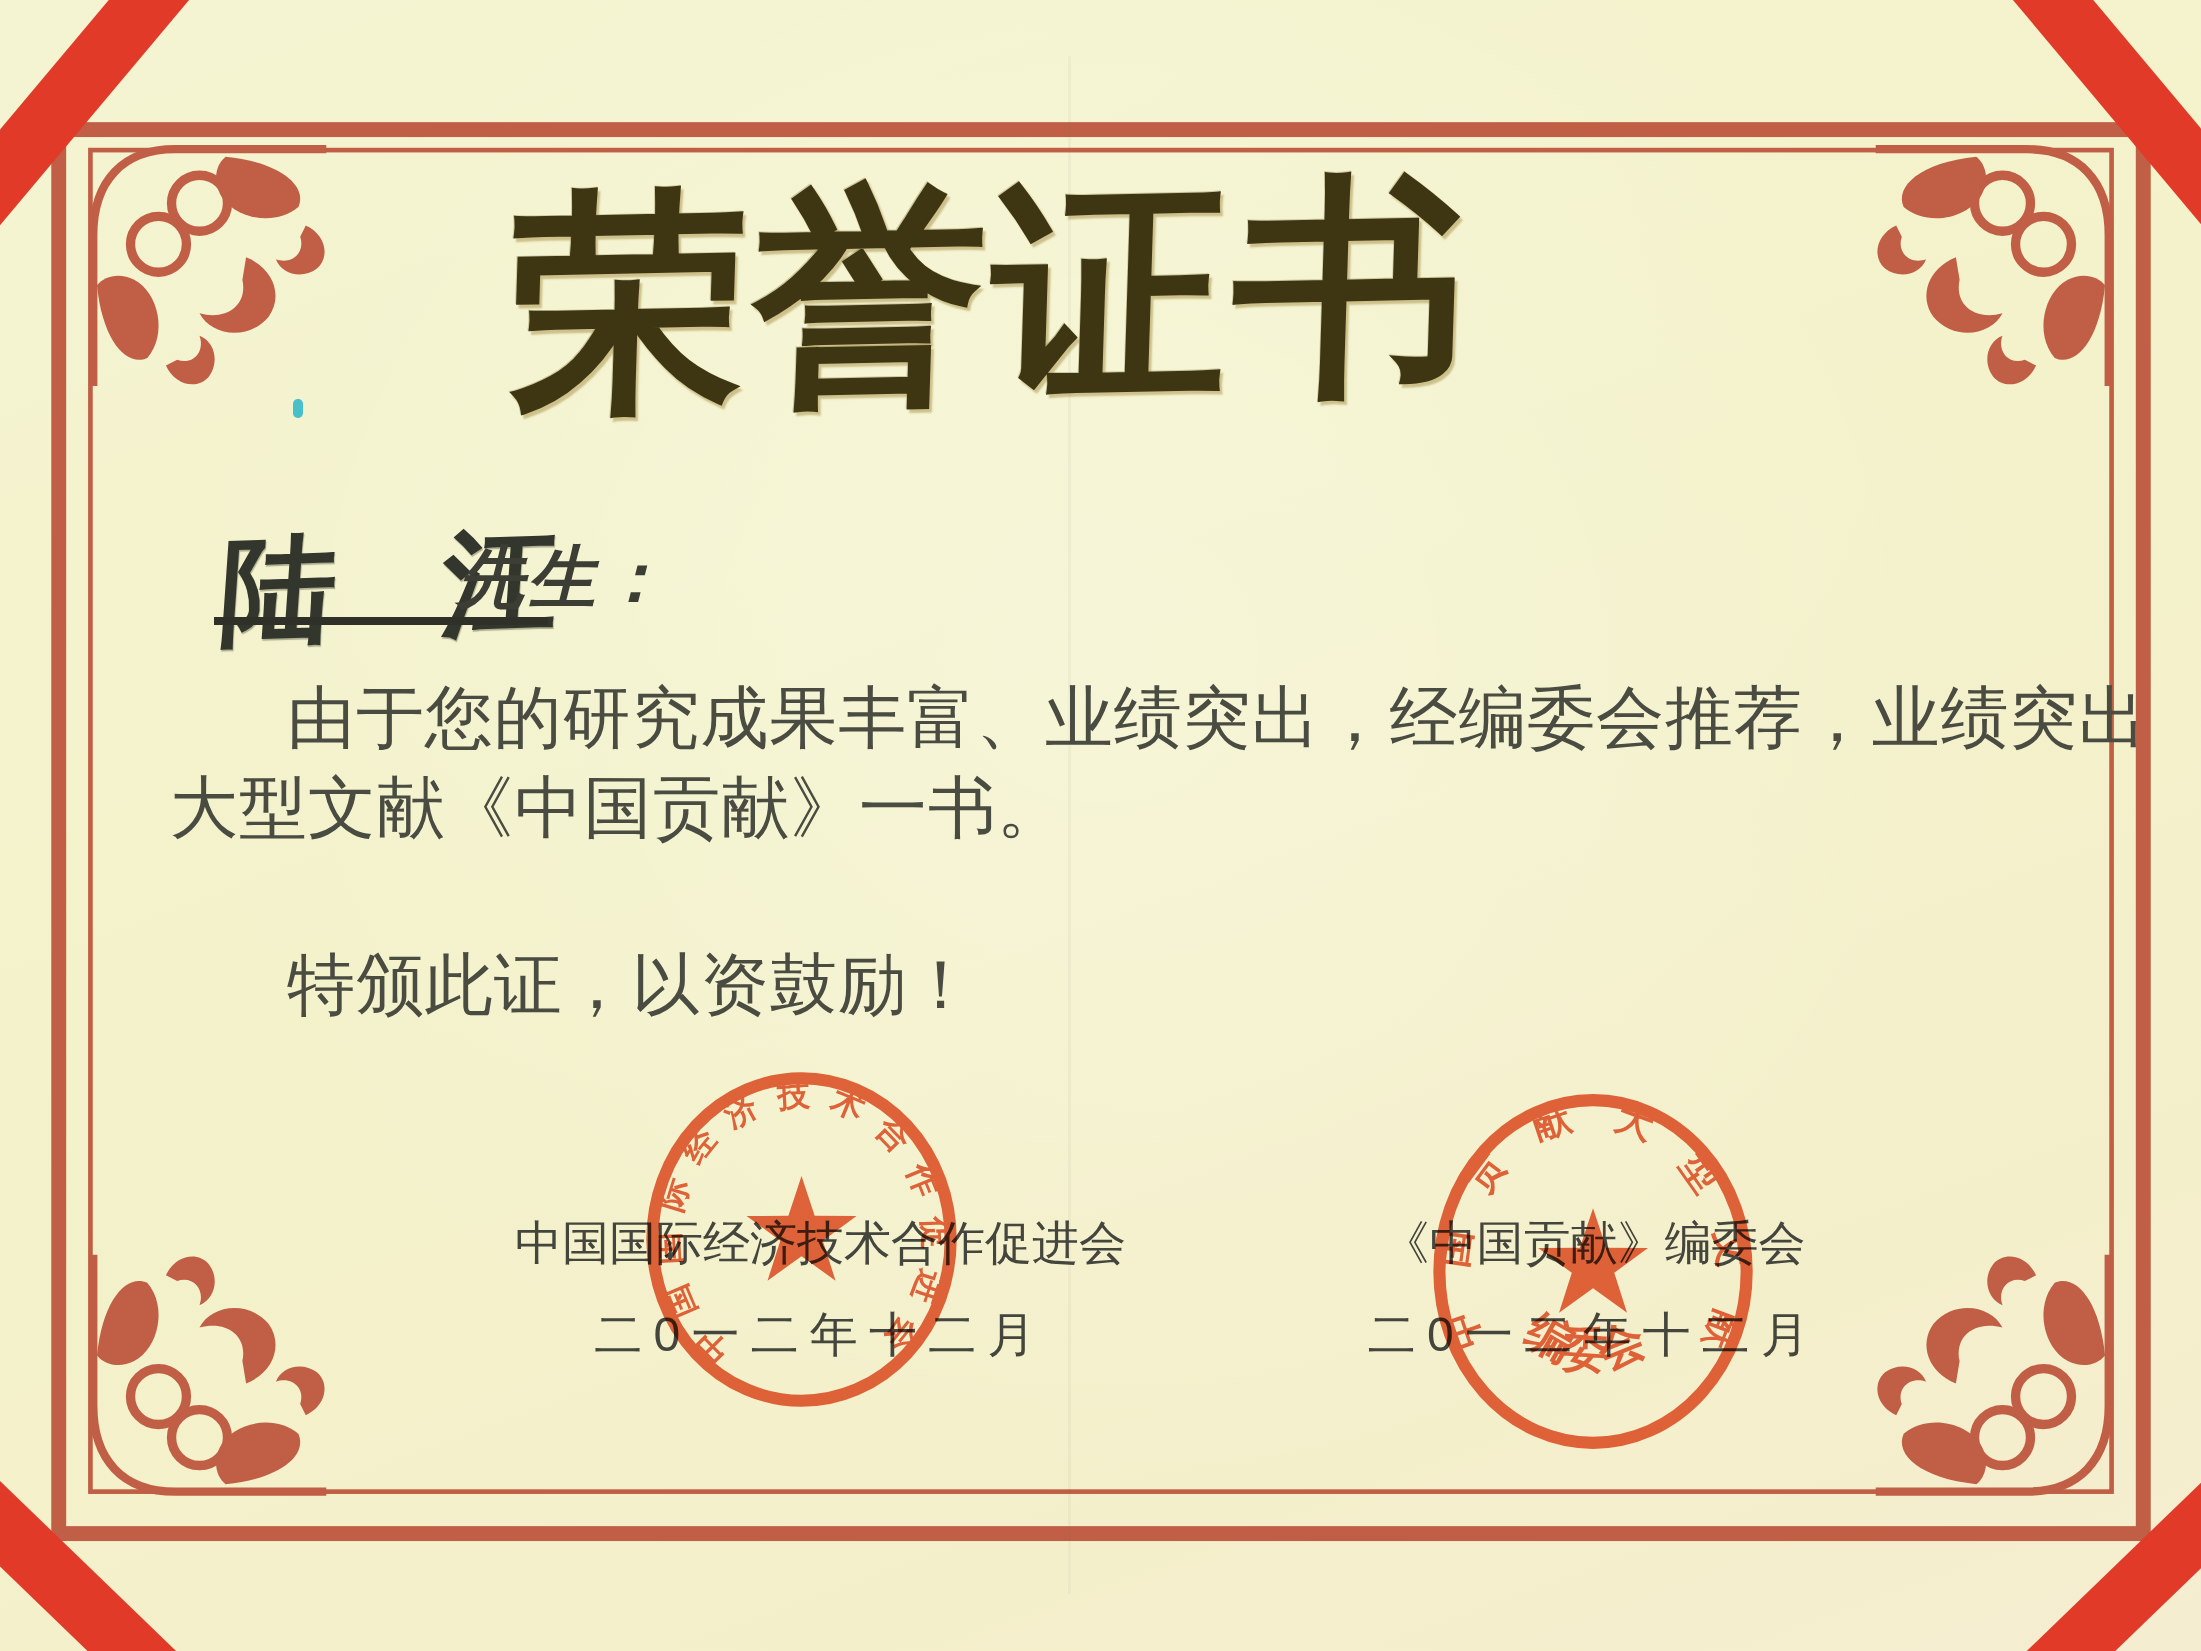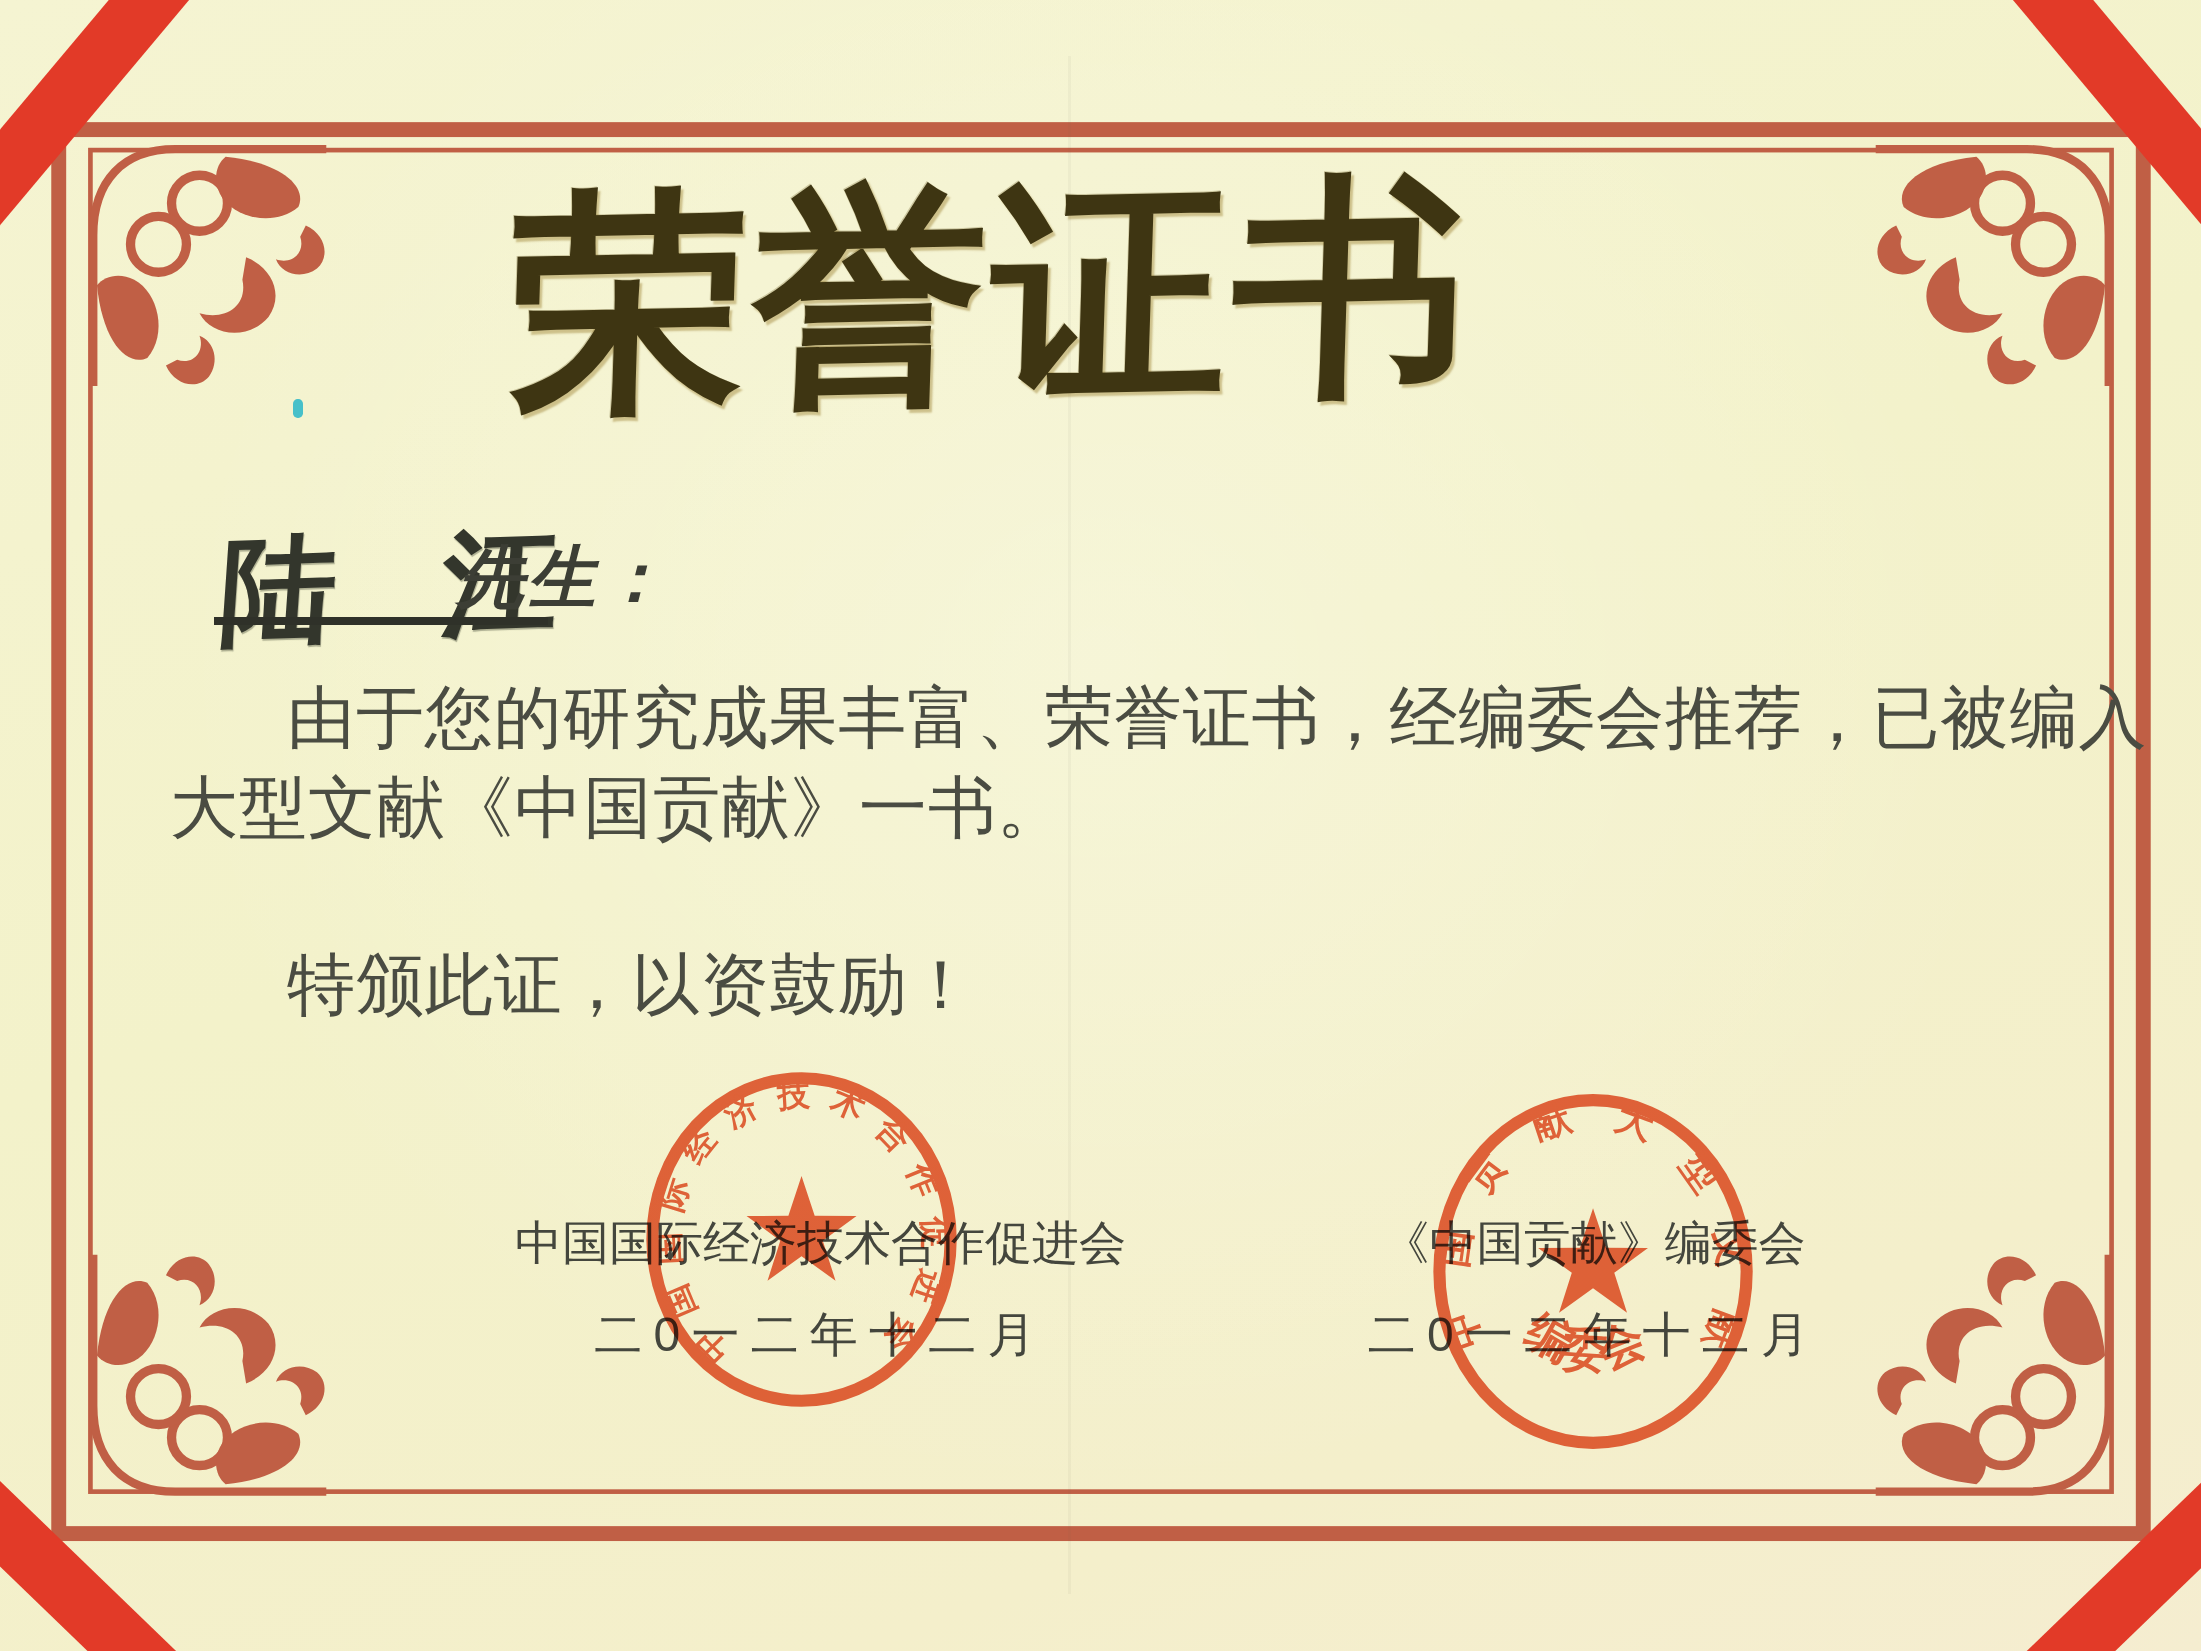--- a/index.html
+++ b/index.html
@@ -89,21 +89,21 @@
 
   <div class="fold-line"></div>
   <div class="ink-speck"></div>
 
   <div class="title">荣誉证书</div>
 
   <div class="recipient-name" style="position:absolute;left:220px;top:509px;">陆 江</div>
   <div class="name-underline"></div>
   <div class="honorific">先生：</div>
 
-  <div class="body-line line1">由于您的研究成果丰富、荣誉证书，经编委会推荐，已被编入</div>
+  <div class="body-line line1">由于您的研究成果丰富、业绩突出，经编委会推荐，业绩突出</div>
   <div class="body-line award-line">特颁此证，以资鼓励！</div>
   <div class="body-line line2">大型文献《中国贡献》一书。</div>
 
   <div class="sig-block sig-left">
     <div class="org-line">中国国际经济技术合作促进会</div>
     <div class="date-line">二0一二年十二月</div>
   </div>
 
   <div class="sig-block sig-right">
     <div class="org-line">《中国贡献》编委会</div>

